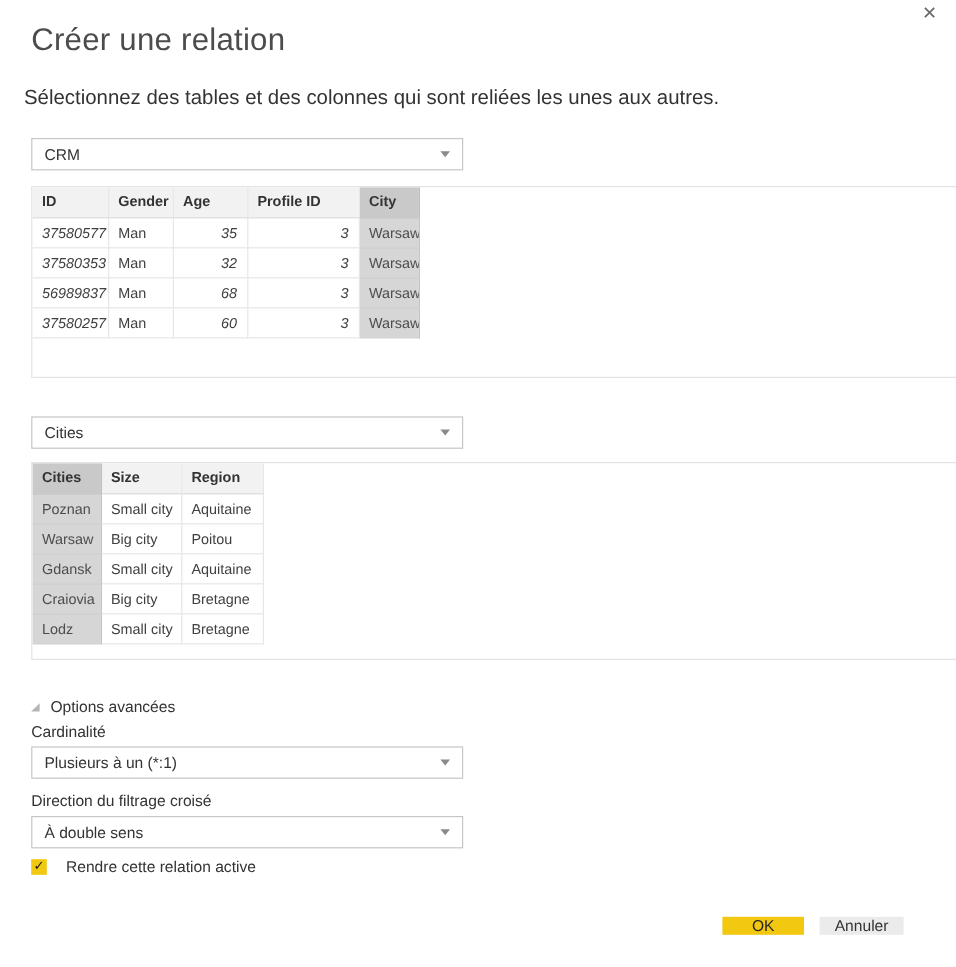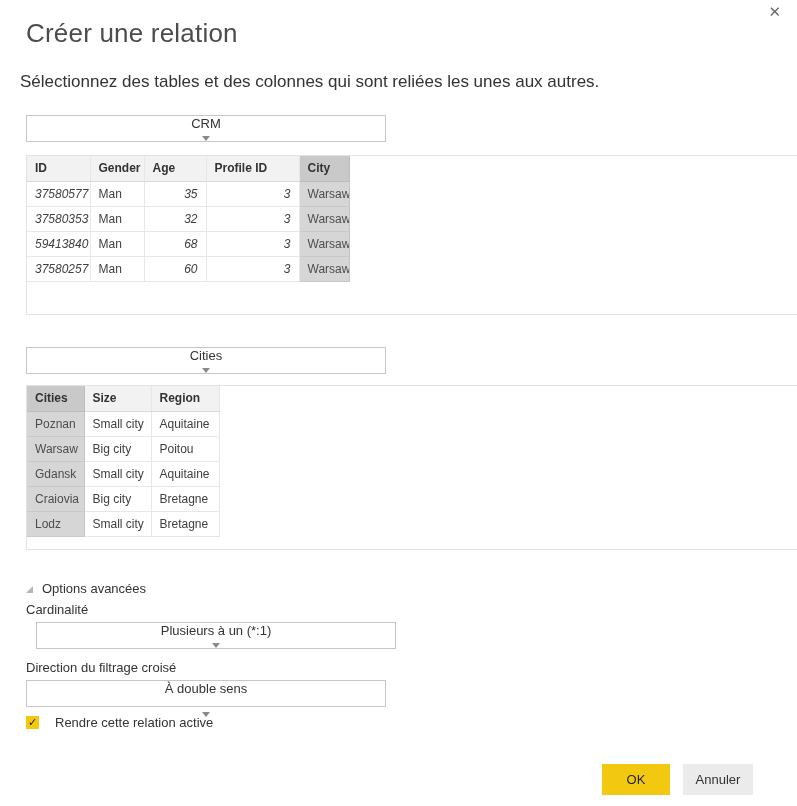--- a/index.html
+++ b/index.html
@@ -14,21 +14,21 @@
   }
   .title {
     position:absolute; left:26px; top:18px; margin:0;
     font-size:26px; font-weight:300; color:#4c4c4c; letter-spacing:0.2px;
   }
   .subtitle { position:absolute; left:19px; top:71px; margin:1px; font-size:17px; color:#333; }
 
   .select {
     position:absolute; left:26px; width:360px; height:27px; box-sizing:border-box;
     border:1px solid #c6c6c6; background:#fff; display:flex; align-items:center;
-    justify-content:space-between; padding:0 10px; cursor:pointer;flex-direction:column;
+    justify-content:space-between; padding:0 10px; cursor:pointer;
   }
   .select .val { font-size:13px; color:#333; }
   .caret {
     width:0; height:0; border-left:4px solid transparent; border-right:4px solid transparent;
     border-top:5px solid #8a8a8a;
   }
   #sel1 { top:115px; }
   #sel2 { top:347px; }
 
   .preview {
@@ -56,35 +56,35 @@
     position:absolute; left:26px; top:565px; display:flex; align-items:center; gap:9px;
     font-size:13px; color:#333; cursor:pointer;margin-top:16px;
   }
   .tri {
     width:0; height:0; border-bottom:7px solid #b5b5b5; border-left:7px solid transparent;
     margin-top:2px;
   }
   .field-label { position:absolute; left:26px; font-size:13px; color:#333; }
   #card-label { top:602px; }
   #dir-label  { top:660px; }
-  #card-select { top:622px;margin-left:10px; }
+  #card-select { top:622px; }
   #dir-select  { top:680px;gap:16px; }
 
   .check-row {
     position:absolute; left:26px; top:715px; display:flex; align-items:center; cursor:pointer;
   }
   .checkbox {
     width:13px; height:13px; background:#F2C811; display:inline-flex;
     align-items:center; justify-content:center; font-size:11px; color:#1a1a1a;
     font-style:normal; line-height:13px;
   }
   .check-row .lbl { margin-left:16px; font-size:13px; color:#333; }
 
   .btn {
-    position:absolute; top:764px; height:31px; border:none; font-size:13px;
+    position:absolute; top:764px; height:15px; border:none; font-size:13px;
     font-family:"Liberation Sans", sans-serif; cursor:pointer; padding:0;
   }
   .btn.ok { left:602px; width:68px; background:#F2C811; color:#262626; }
   .btn.cancel { left:683px; width:70px; background:#ebebeb; color:#333; }
 </style>
 </head>
 <body>
 
 <div class="dialog">
 
@@ -125,21 +125,21 @@
           <td class="selcell">Warsaw</td>
         </tr>
         <tr>
           <td class="ital">37580353</td>
           <td>Man</td>
           <td class="num">32</td>
           <td class="num">3</td>
           <td class="selcell">Warsaw</td>
         </tr>
         <tr>
-          <td class="ital">59413840</td>
+          <td class="ital">56989837</td>
           <td>Man</td>
           <td class="num">68</td>
           <td class="num">3</td>
           <td class="selcell">Warsaw</td>
         </tr>
         <tr>
           <td class="ital">37580257</td>
           <td>Man</td>
           <td class="num">60</td>
           <td class="num">3</td>

